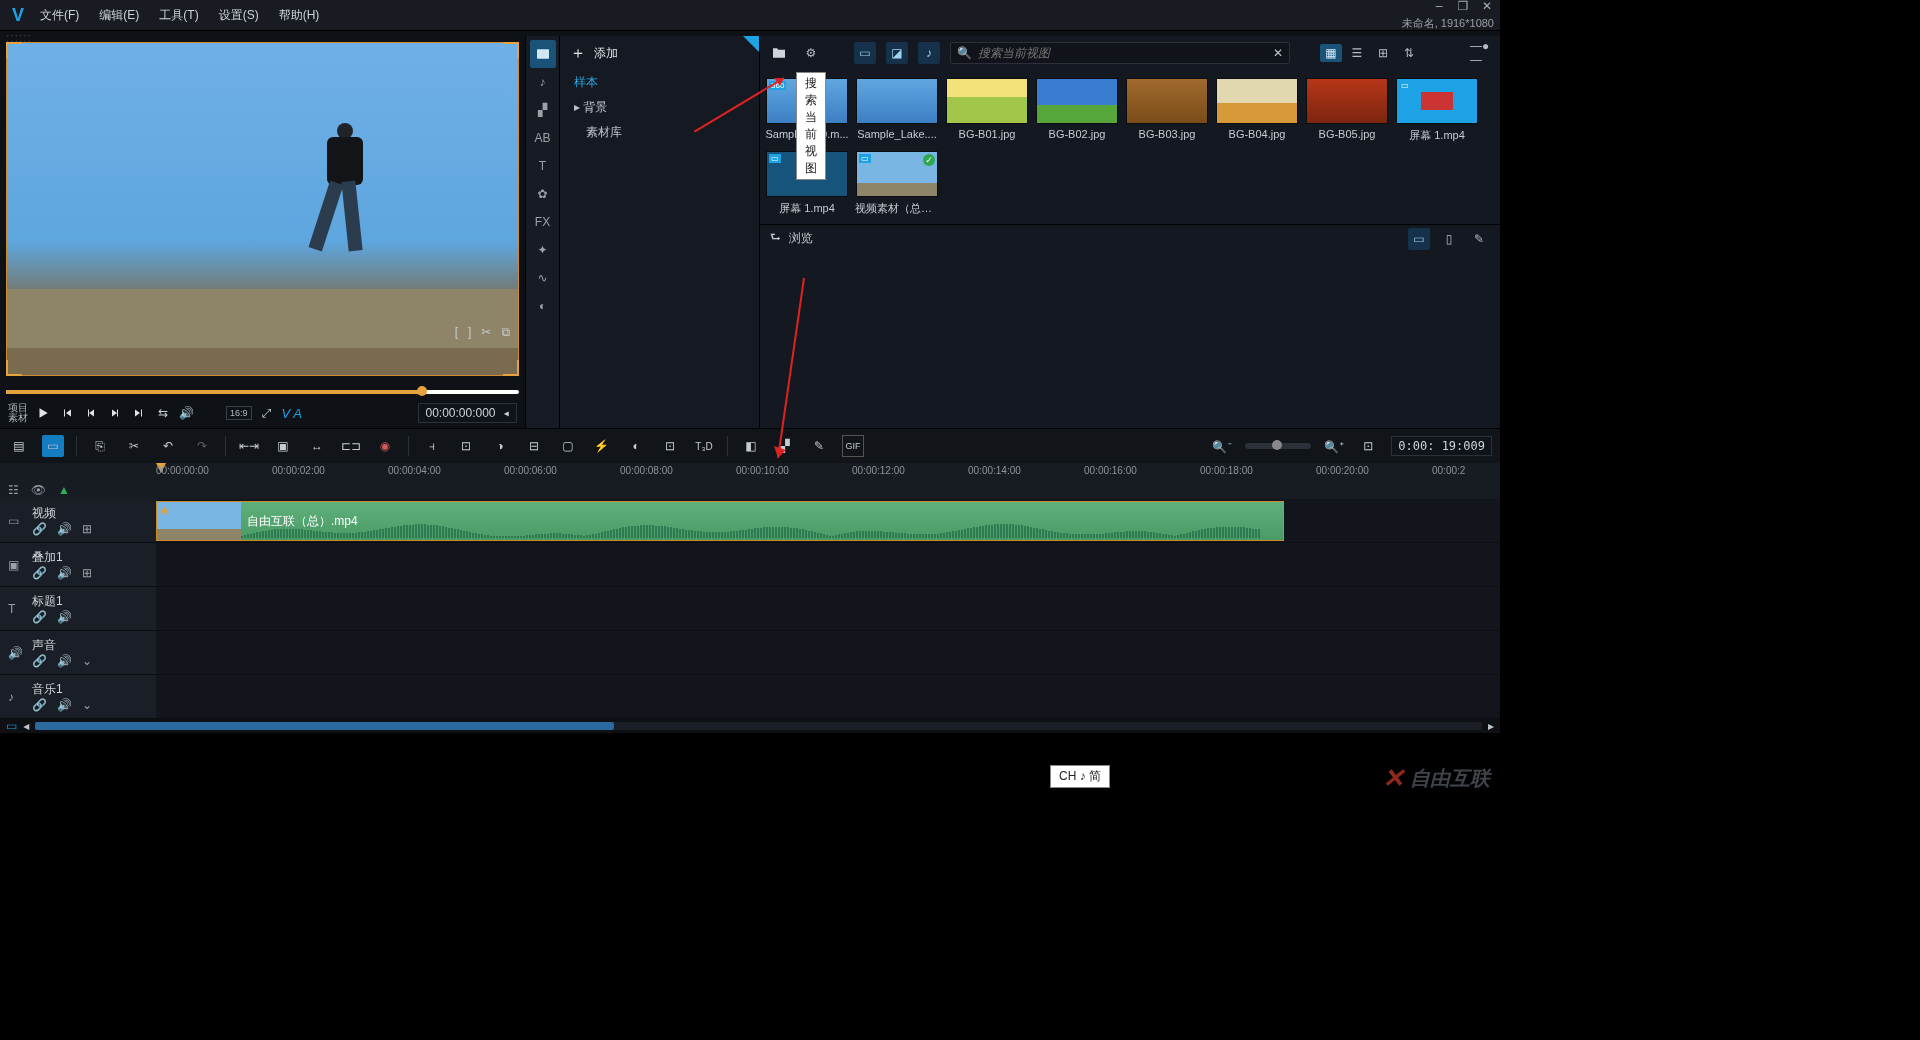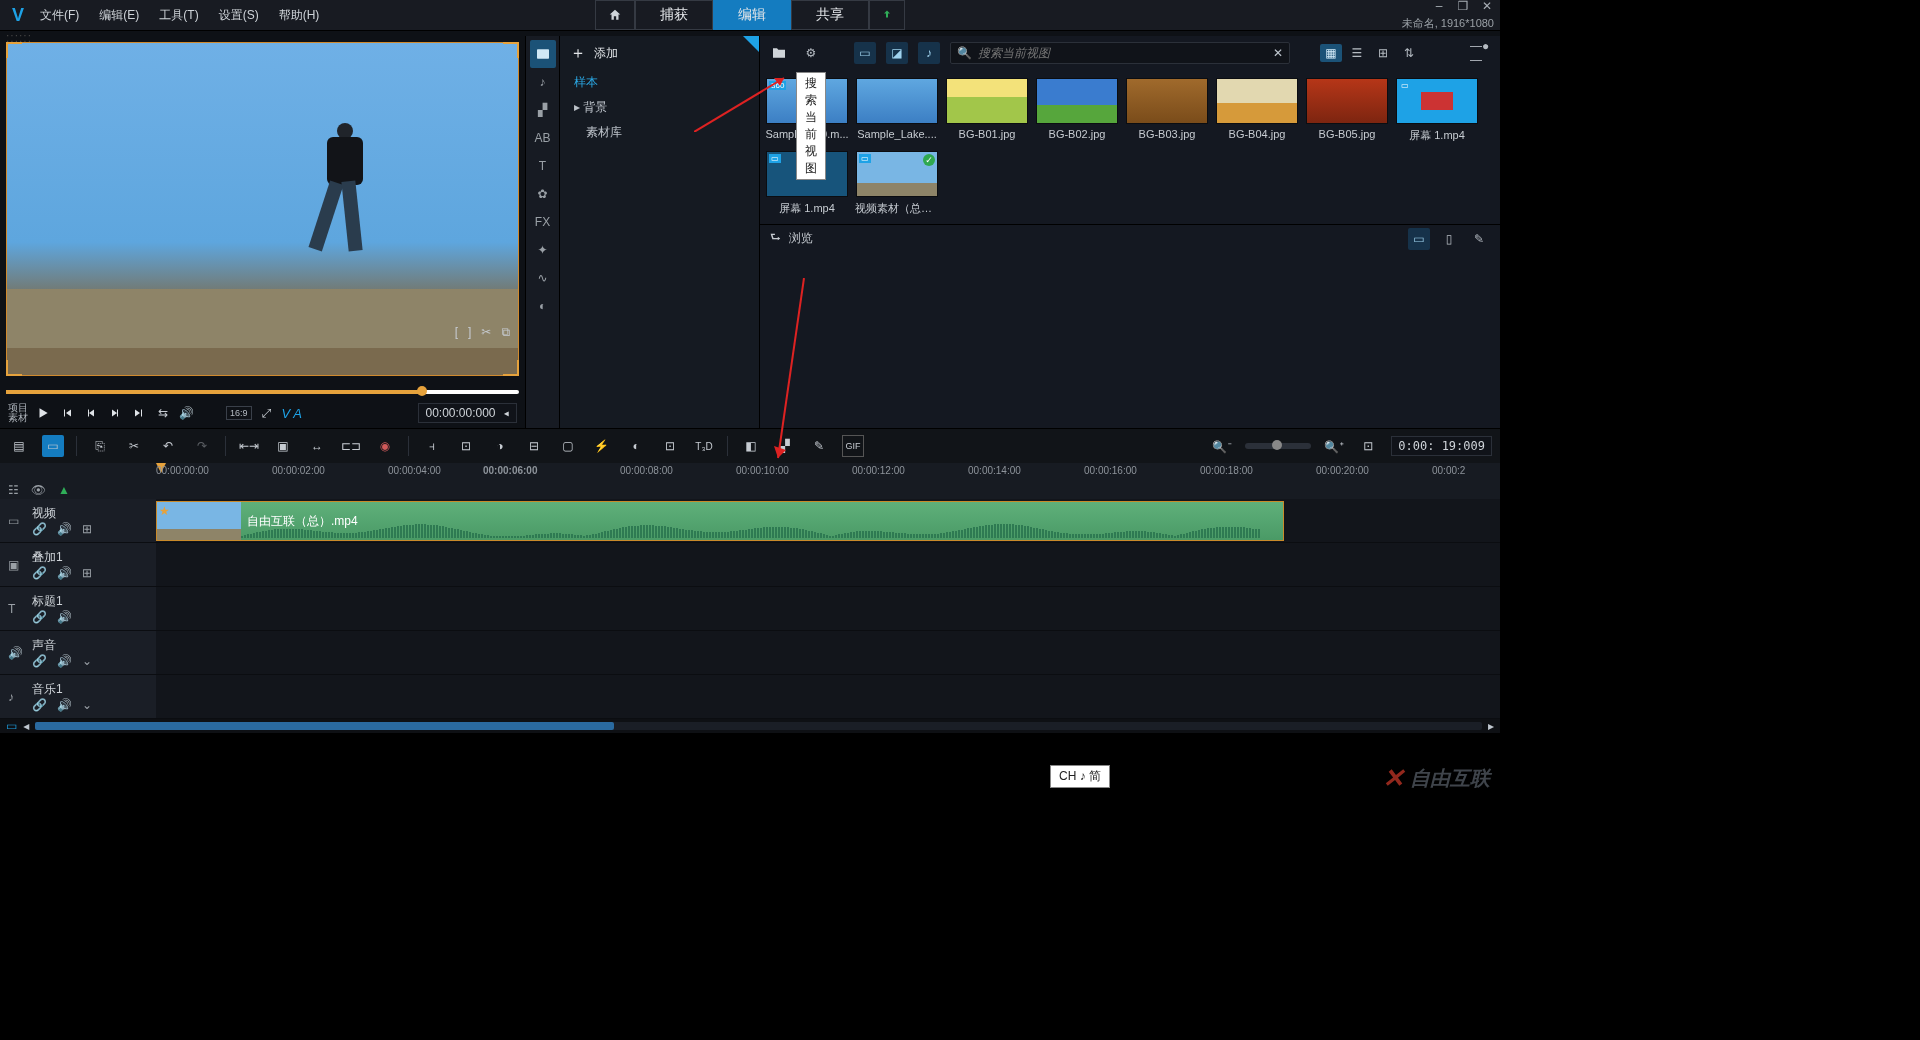--- a/index.html
+++ b/index.html
@@ -123,35 +123,20 @@
 </head>
 <body>
 
 <div class="menubar">
   <div class="logo">V</div>
   <div class="menu-item">文件(F)</div>
   <div class="menu-item">编辑(E)</div>
   <div class="menu-item">工具(T)</div>
   <div class="menu-item">设置(S)</div>
   <div class="menu-item">帮助(H)</div>
-  <div class="tabs">
-    <div class="tab home">
-        <svg width="14" height="14" viewBox="0 0 24 24" fill="#cfd4d9">
-          <path d="M12 3l9 8h-3v9h-4v-6h-4v6H6v-9H3z"></path>
-        </svg>
-      </div>
-    <div class="tab">捕获</div>
-    <div class="tab active">编辑</div>
-    <div class="tab">共享</div>
-    <div class="upld">
-        <svg width="12" height="12" viewBox="0 0 24 24" fill="#2fae58">
-          <path d="M12 3l6 6h-4v8h-4v-8H6z"></path>
-        </svg>
-      </div>
-  </div>
   <div class="wbtns">
     <div class="wbtns-row">
       <div class="wbtn">–</div>
       <div class="wbtn">❐</div>
       <div class="wbtn">✕</div>
     </div>
     <div class="proj-name">未命名, 1916*1080</div>
   </div>
 </div>
 
@@ -390,21 +375,21 @@
       </div>
     <div class="t-tool">🔍⁺</div>
     <div class="t-tool">⊡</div>
     <span class="tc-box">0:00: 19:009</span>
   </div>
   <div class="ruler">
     <div class="ph"></div>
   <span class="mark" style="left: 156px;">00:00:00:00</span>
       <span class="mark" style="left: 272px;">00:00:02:00</span>
       <span class="mark" style="left: 388px;">00:00:04:00</span>
-      <span class="mark" style="left: 483px; font-weight: bold;">00:00:06:00</span>
+      <span class="mark" style="left: 504px;">00:00:06:00</span>
       <span class="mark" style="left: 620px;">00:00:08:00</span>
       <span class="mark" style="left: 736px;">00:00:10:00</span>
       <span class="mark" style="left: 852px;">00:00:12:00</span>
       <span class="mark" style="left: 968px;">00:00:14:00</span>
       <span class="mark" style="left: 1084px;">00:00:16:00</span>
       <span class="mark" style="left: 1200px;">00:00:18:00</span>
       <span class="mark" style="left: 1316px;">00:00:20:00</span>
       <span class="mark" style="left: 1432px;">00:00:2</span>
     </div>
   <div class="pre-row">

